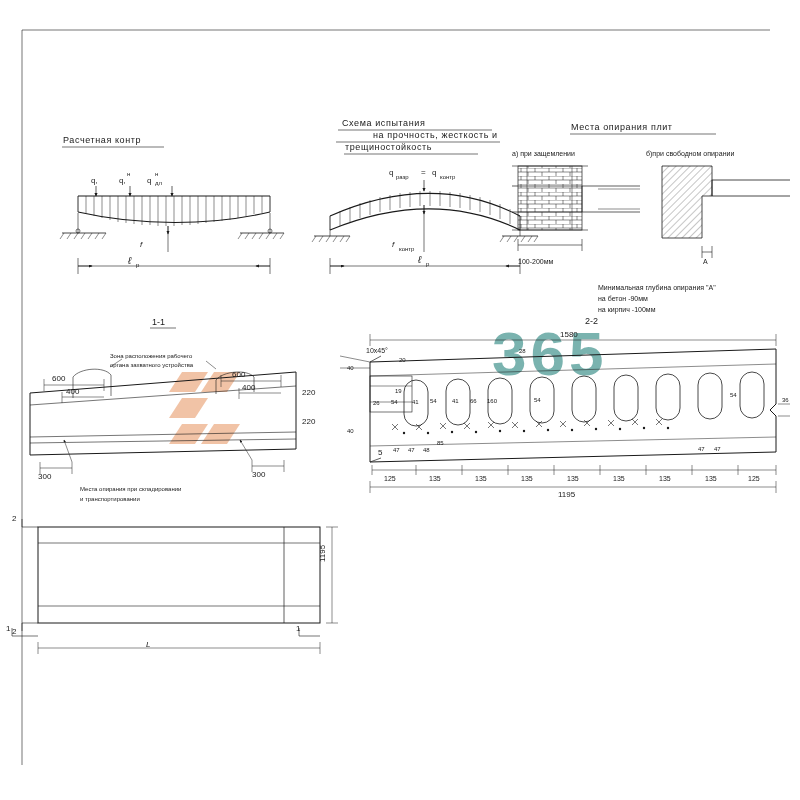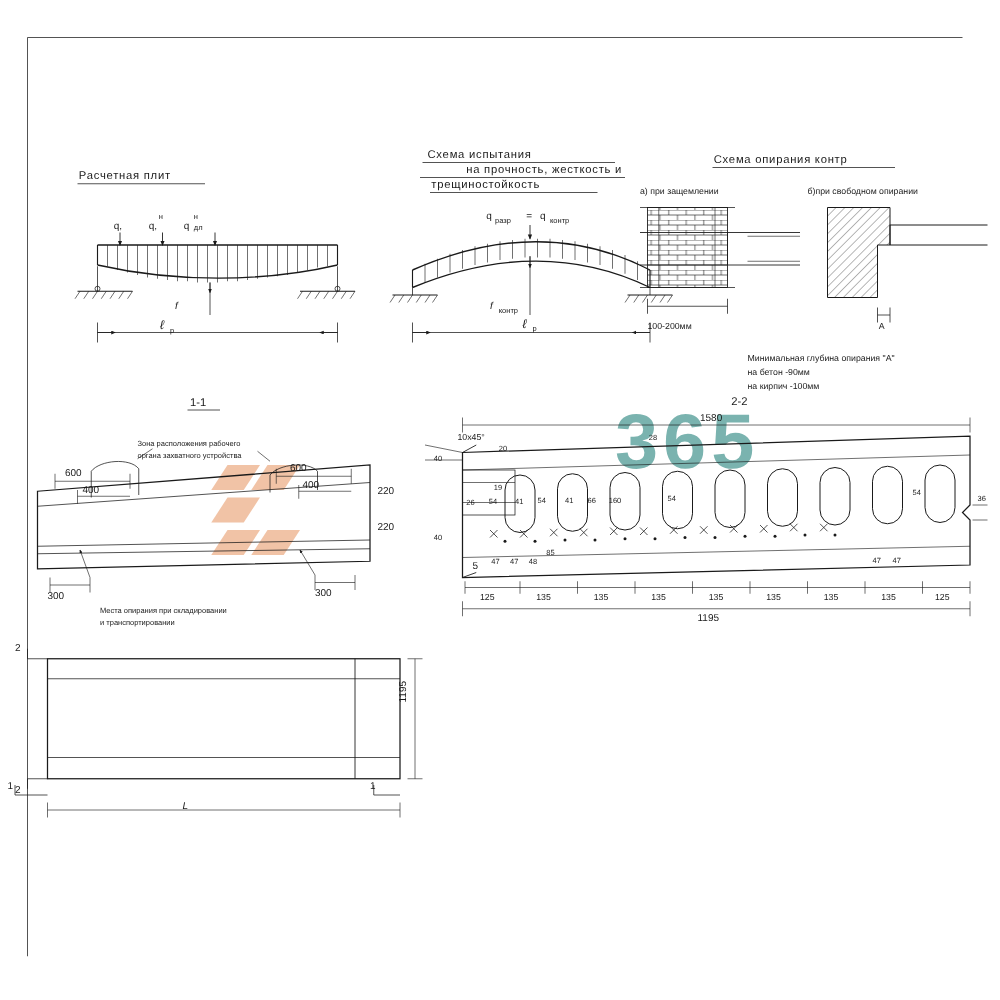--- a/index.html
+++ b/index.html
@@ -358,25 +358,25 @@
       <line x1="332" y1="527" x2="332" y2="623" stroke-width="0.5"></line>
       <line x1="326" y1="527" x2="338" y2="527" stroke-width="0.5"></line>
       <line x1="326" y1="623" x2="338" y2="623" stroke-width="0.5"></line>
 
       <line x1="38" y1="648" x2="320" y2="648" stroke-width="0.5"></line>
       <line x1="38" y1="642" x2="38" y2="654" stroke-width="0.5"></line>
       <line x1="320" y1="642" x2="320" y2="654" stroke-width="0.5"></line>
     </g>
   </svg>
 
-  <div class="lbl ttl" style="left:63px;top:135px;">Расчетная плит</div>
+  <div class="lbl ttl" style="left:63px;top:135px;">Расчетная контр</div>
   <div class="lbl ttl" style="left:342px;top:118px;">Схема испытания</div>
   <div class="lbl ttl" style="left:337px;top:130px;padding-left:36px;">на прочность, жесткость и</div>
   <div class="lbl ttl" style="left:345px;top:142px;">трещиностойкость</div>
-  <div class="lbl ttl" style="left:571px;top:122px;">Схема опирания контр</div>
+  <div class="lbl ttl" style="left:571px;top:122px;">Места опирания плит</div>
   <div class="lbl t9" style="left:152px;top:317px;">1-1</div>
   <div class="lbl t9" style="left:551px;top:316px;margin-left:34px;">2-2</div>
 
   <div class="lbl t8" style="left:91px;top:176px;">q,</div>
   <div class="lbl t8" style="left:119px;top:176px;">q,</div>
   <div class="lbl t6" style="left:127px;top:171px;">н</div>
   <div class="lbl t8" style="left:147px;top:176px;">q</div>
   <div class="lbl t6" style="left:155px;top:171px;">н</div>
   <div class="lbl t6" style="left:155px;top:180px;">дл</div>
   <div class="lbl t8" style="left:140px;top:240px;font-style:italic;">f</div>

